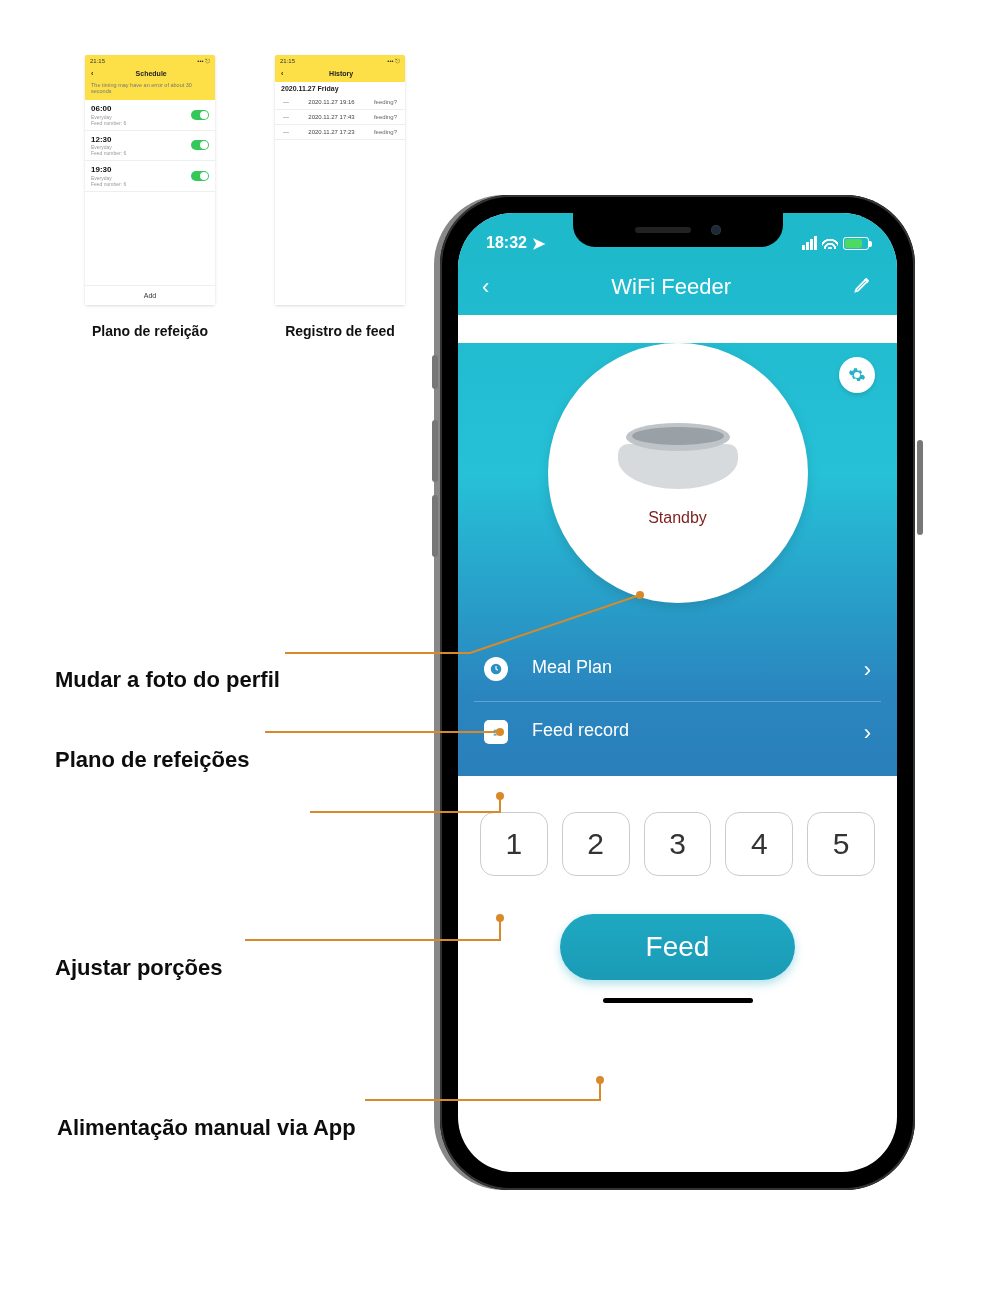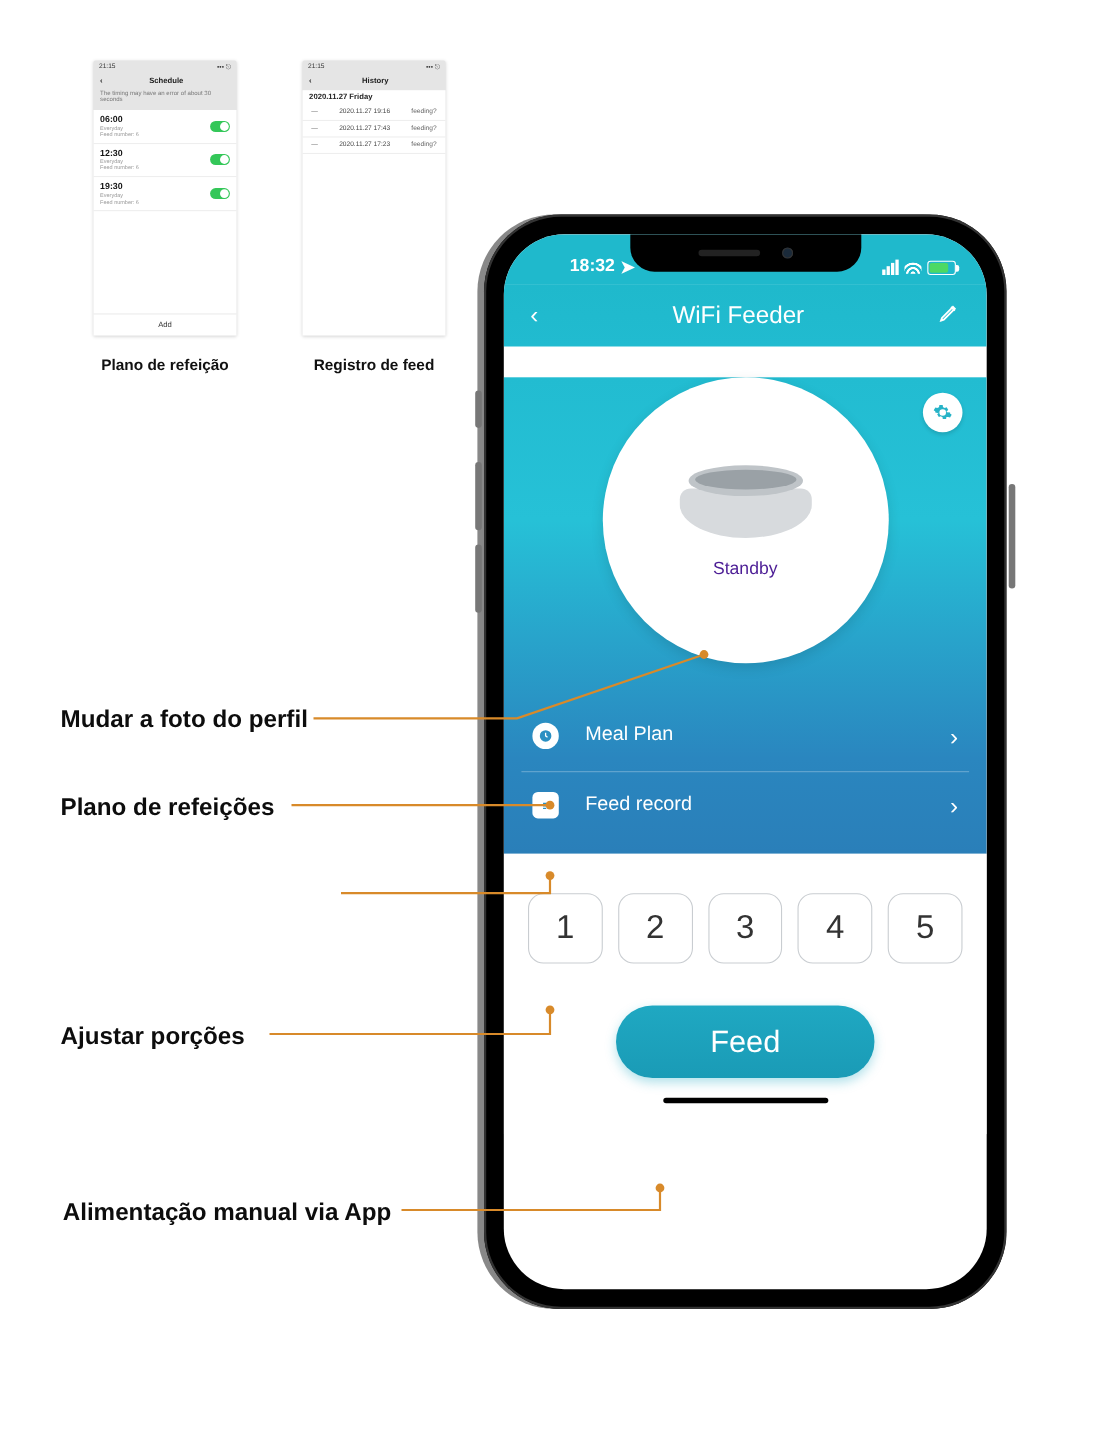--- a/index.html
+++ b/index.html
@@ -1,21 +1,21 @@
 <!DOCTYPE html>
 <html><head>
 <meta charset="utf-8">
 <style>
   * { box-sizing: border-box; margin: 0; padding: 0; }
   body { width: 1000px; height: 1300px; background: #fff; font-family: -apple-system, BlinkMacSystemFont, "Segoe UI", Arial, sans-serif; position: relative; overflow: hidden; }
 
   
   .thumb-row { position: absolute; top: 55px; left: 85px; display: flex; gap: 60px; }
   .thumb { width: 130px; display: flex; flex-direction: column; align-items: center; }
-  .thumb-screen { width: 130px; height: 250px; background: #e5e5e5; border-radius: 2px; box-shadow: 0 1px 3px rgba(0,0,0,.15); display: flex; flex-direction: column; font-size: 7px; color: #555; }
+  .thumb-screen { width: 130px; height: 250px; background: #fde047; border-radius: 2px; box-shadow: 0 1px 3px rgba(0,0,0,.15); display: flex; flex-direction: column; font-size: 7px; color: #555; }
   .thumb-status { display: flex; justify-content: space-between; padding: 3px 5px; font-size: 6px; color: #333; }
   .thumb-header { display: flex; justify-content: space-between; align-items: center; padding: 2px 6px; font-weight: 600; font-size: 7px; color: #222; }
   .thumb-header .title { flex: 1; text-align: center; }
   .thumb-body { background: #fff; flex: 1; margin: 3px 0 0 0; }
   .thumb-row-item { display: flex; justify-content: space-between; align-items: center; padding: 4px 6px; border-bottom: 1px solid #eee; }
   .row-left { display: flex; flex-direction: column; line-height: 1.2; }
   .row-time { font-weight: 700; font-size: 8px; color: #111; }
   .row-sub { font-size: 5px; color: #999; }
   .toggle { width: 18px; height: 10px; border-radius: 5px; background: #34c759; position: relative; }
   .toggle::after { content:""; position:absolute; right:1px; top:1px; width:8px; height:8px; background:#fff; border-radius:50%; }
@@ -35,21 +35,21 @@
   .sb2 { left:-8px; top:225px; width:6px; height:62px; }
   .sb3 { left:-8px; top:300px; width:6px; height:62px; }
   .sb4 { right:-8px; top:245px; width:6px; height:95px; }
   
   .notch { position:absolute; top:0; left:50%; transform:translateX(-50%); width: 210px; height: 34px; background:#000; border-radius: 0 0 22px 22px; z-index: 20; display:flex; align-items:center; justify-content:center; gap:20px;}
   .notch .speaker { width:56px; height:6px; background:#222; border-radius:3px;}
   .notch .cam { width:10px; height:10px; background:#1a2a3a; border-radius:50%; box-shadow: inset 0 0 0 1px #333;}
 
   
   .statusbar { height: 46px; display:flex; justify-content:space-between; align-items:center; padding: 14px 28px 0 28px; background: linear-gradient(180deg,#1fb9cc,#1fb9cc); color:#fff; font-size:16px; font-weight:600; position:relative; z-index:5;}
-  .sb-left { display:flex; align-items:flex-start; gap:5px;margin-left:32px;}
+  .sb-left { display:flex; align-items:center; gap:5px;}
   .sb-right { display:flex; align-items:center; gap:5px;}
   .signal { display:flex; align-items:flex-end; gap:1px;}
   .signal i { width:3px; background:#fff; display:block;}
   .signal i:nth-child(1){height:5px;} .signal i:nth-child(2){height:8px;} .signal i:nth-child(3){height:11px;} .signal i:nth-child(4){height:14px;}
   .wifi { width:16px; height:12px; background:
     radial-gradient(circle at 50% 100%, #fff 2px, transparent 2.5px),
     radial-gradient(circle at 50% 100%, transparent 4px, #fff 4.5px, #fff 6px, transparent 6.5px),
     radial-gradient(circle at 50% 100%, transparent 8px, #fff 8.5px, #fff 10px, transparent 10.5px);
     -webkit-mask: linear-gradient(#000,#000);
   }
@@ -65,40 +65,40 @@
 
   
   .hero { background: linear-gradient(180deg,#22bcd1 0%, #26c1d7 30%, #2a86bf 80%, #2a7fb9 100%); position:relative; padding-bottom: 24px;}
   .gear-btn { position:absolute; right:22px; top: 14px; width:36px; height:36px; border-radius:50%; background:#fff; display:flex; align-items:center; justify-content:center; color:#27b3c7; box-shadow: 0 2px 4px rgba(0,0,0,.15);}
   .gear-btn svg { width:18px; height:18px; }
   .profile-circle { width: 260px; height:260px; background:#fff; border-radius:50%; margin: 28px auto 0; display:flex; flex-direction:column; align-items:center; justify-content:center; gap:20px; box-shadow: 0 4px 12px rgba(0,0,0,.12);}
   .bowl { width:140px; height:70px; position:relative; }
   .bowl-body { position:absolute; bottom:0; left:10px; right:10px; height:45px; background:#d7dadd; border-radius: 10px 10px 60px 60px / 10px 10px 30px 30px;}
   .bowl-rim { position:absolute; top:4px; left:18px; right:18px; height:28px; background:#bfc4c8; border-radius:50%;}
   .bowl-rim::after{content:""; position:absolute; inset:4px 6px 6px 6px; background:#9aa1a6; border-radius:50%;}
-  .standby { font-size:16px; color:#4c1d95; font-weight:500;}
+  .standby { font-size:16px; color:#7f1d1d; font-weight:500;}
 
   .menu-list { margin: 36px 16px 0; }
   .menu-item { display:flex; align-items:flex-start; gap:24px; padding: 18px 10px; color:#fff; font-size:18px; border-bottom: 1px solid rgba(255,255,255,.25);}
   .menu-item:last-child { border-bottom: none; padding-bottom:6px;}
   .menu-icon { width:24px; height:24px; border-radius:50%; background:#fff; display:flex; align-items:center; justify-content:center; color:#2a8fc2;}
   .menu-icon.sq { border-radius:5px;}
   .menu-item .chev { margin-left:auto; font-size:22px; color:#fff; font-weight:300;}
 
   
   .bottom-panel { background:#fff; padding: 36px 22px 28px; }
   .portion-row { display:flex; justify-content:space-between; gap:14px;}
   .portion-btn { flex:1; height:64px; border:1.5px solid #c9cdd1; border-radius:14px; background:#fff; display:flex; align-items:center; justify-content:center; font-size:30px; color:#333; font-weight:400;}
   .feed-label { text-align:center; color:#8c9297; font-size:16px; margin-top:24px;}
   .feed-btn { display:block; margin: 38px auto 0; width: 235px; height:66px; border-radius:40px; background: linear-gradient(180deg,#1fa8c2,#1a9bb6); color:#fff; font-size:28px; border:none; box-shadow: 0 4px 10px rgba(31,168,194,.35);}
   .home-indicator { width:150px; height:5px; background:#000; border-radius:3px; margin: 18px auto 0;}
 
   
   .callouts { position:absolute; top:0; left:0; width:1000px; height:1300px; pointer-events:none;}
-  .callout-label { position:absolute; font-size:22px; font-weight:700; color:#0d0d0d; line-height:1.25; }
+  .callout-label { position:absolute; font-size:22px; font-weight:700; color:#0d0d0d; line-height:1.25;margin-top:26px; }
   svg.connectors { position:absolute; top:0; left:0; width:1000px; height:1300px; }
   svg.connectors path { stroke:#d88a2a; stroke-width:2; fill:none; }
   svg.connectors circle { fill:#d88a2a; }
 
   .menu-icon svg { width:14px; height:14px; }
 </style>
 </head>
 <body>
 
 <div class="thumb-row">

